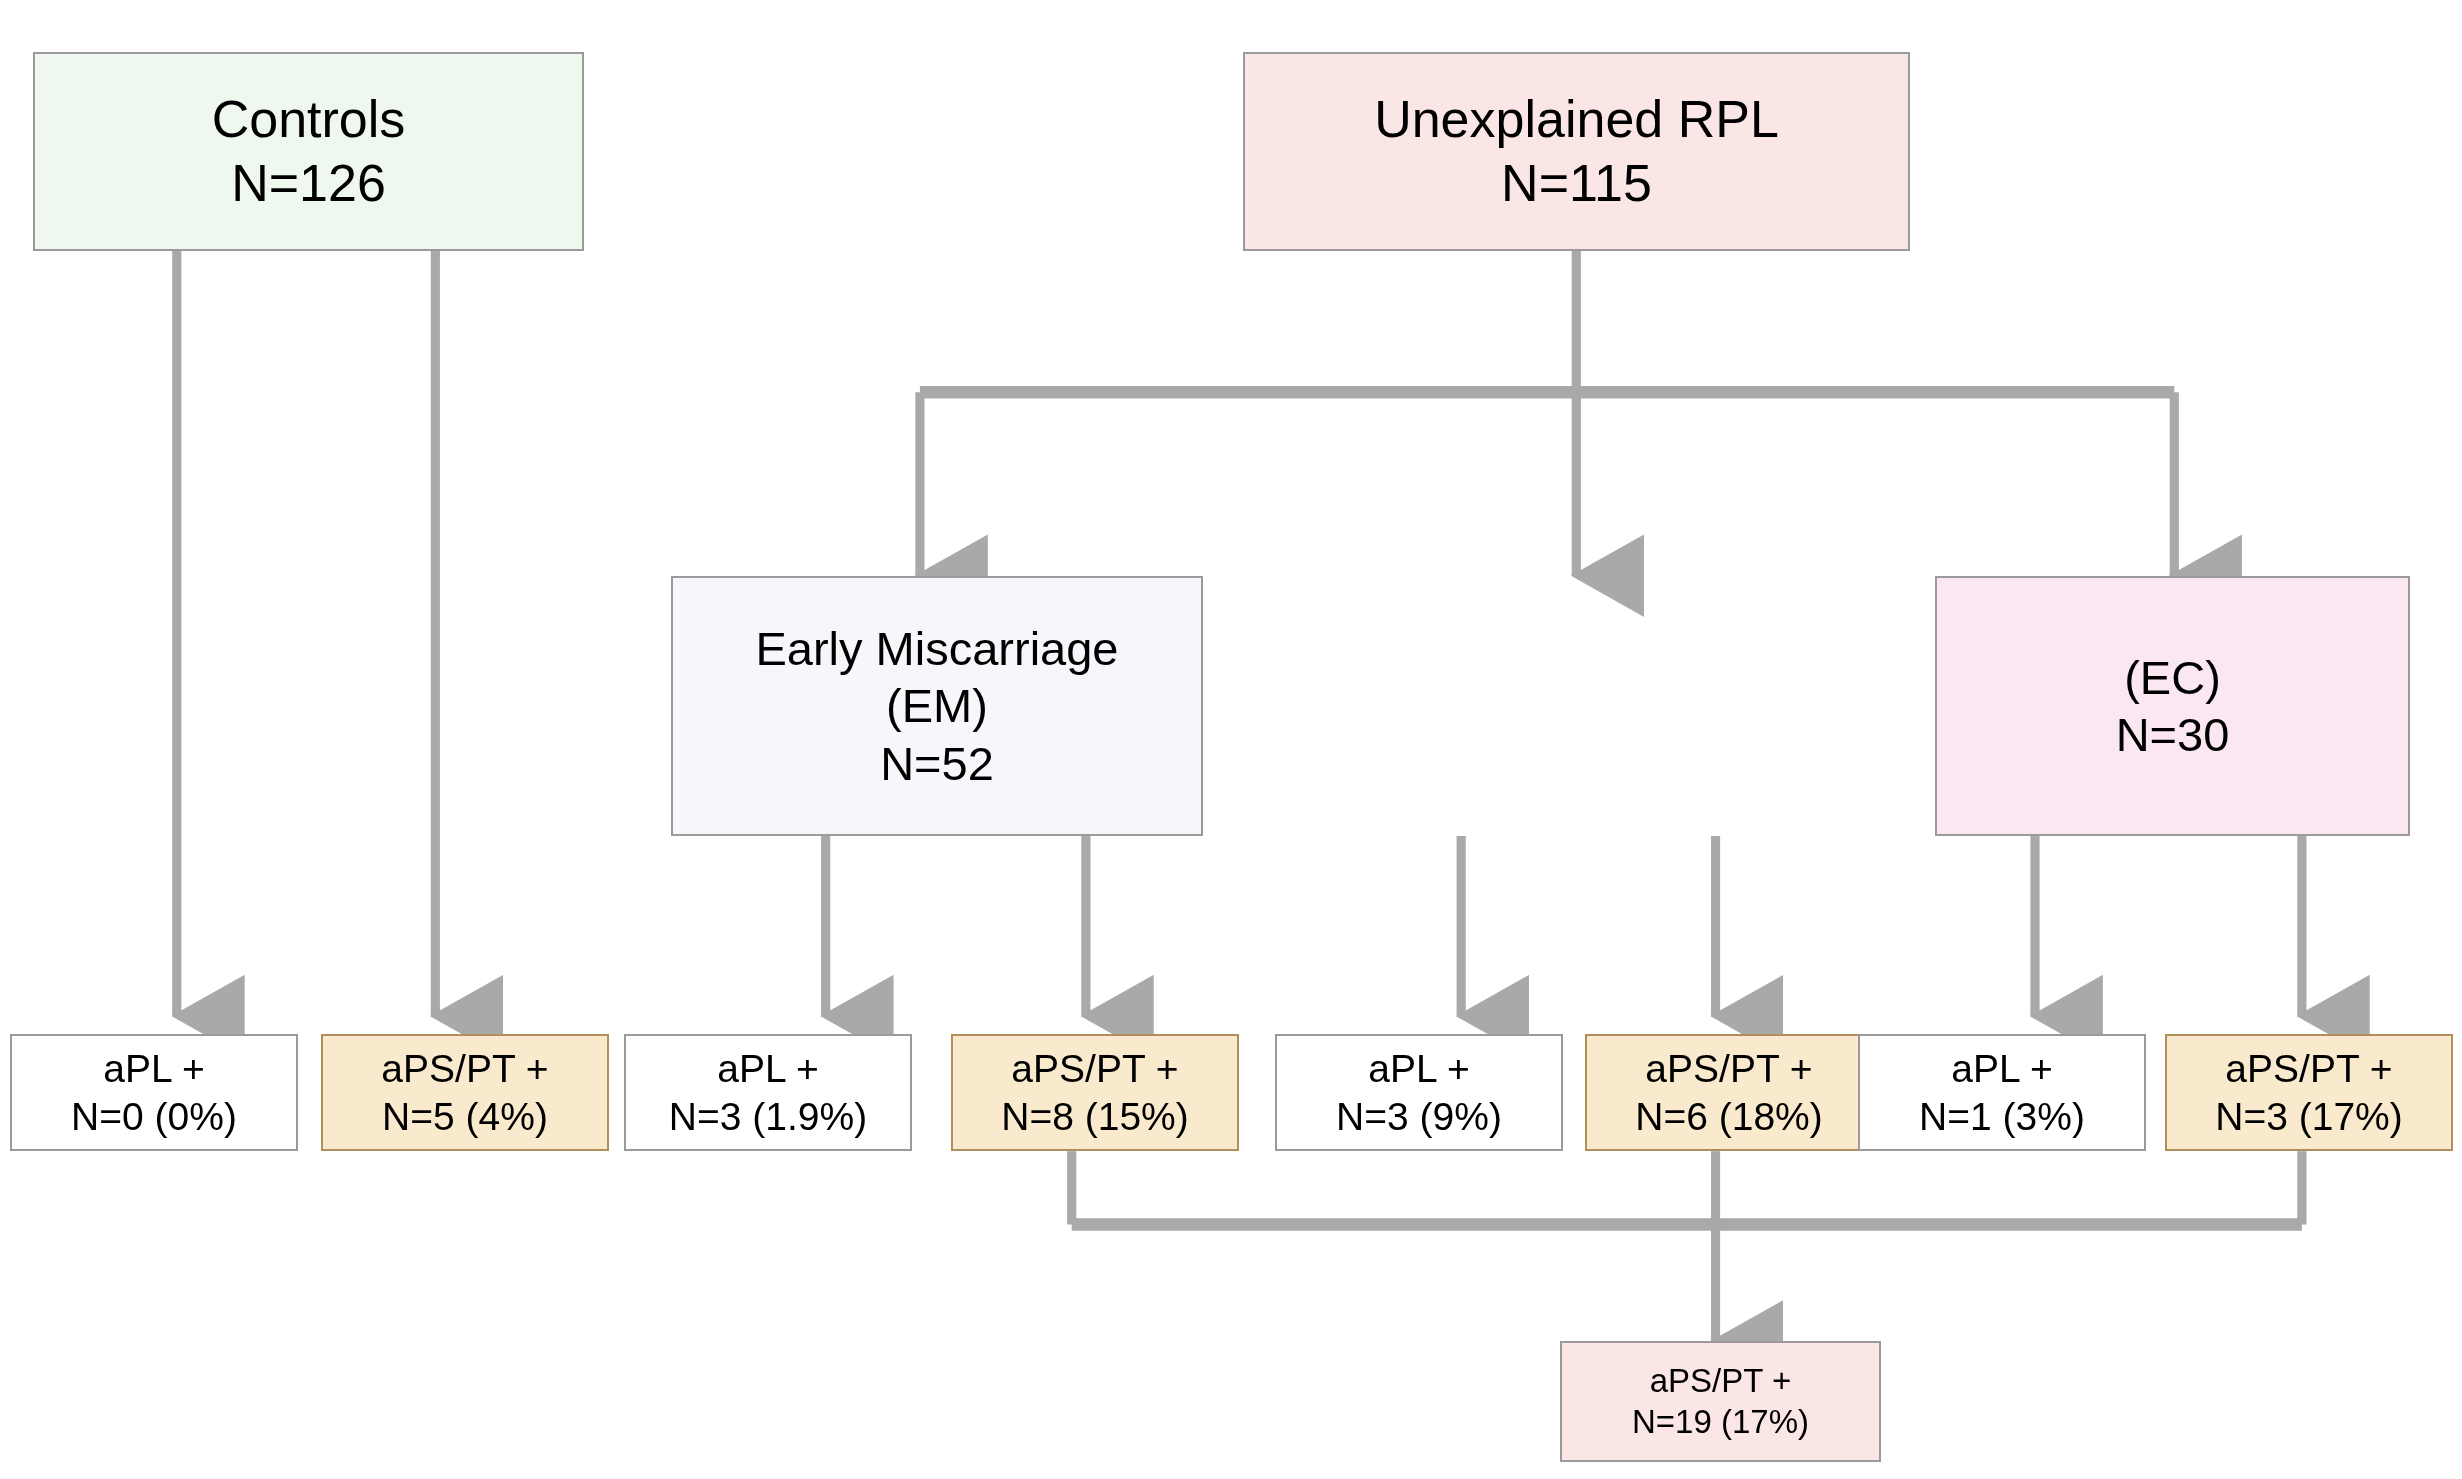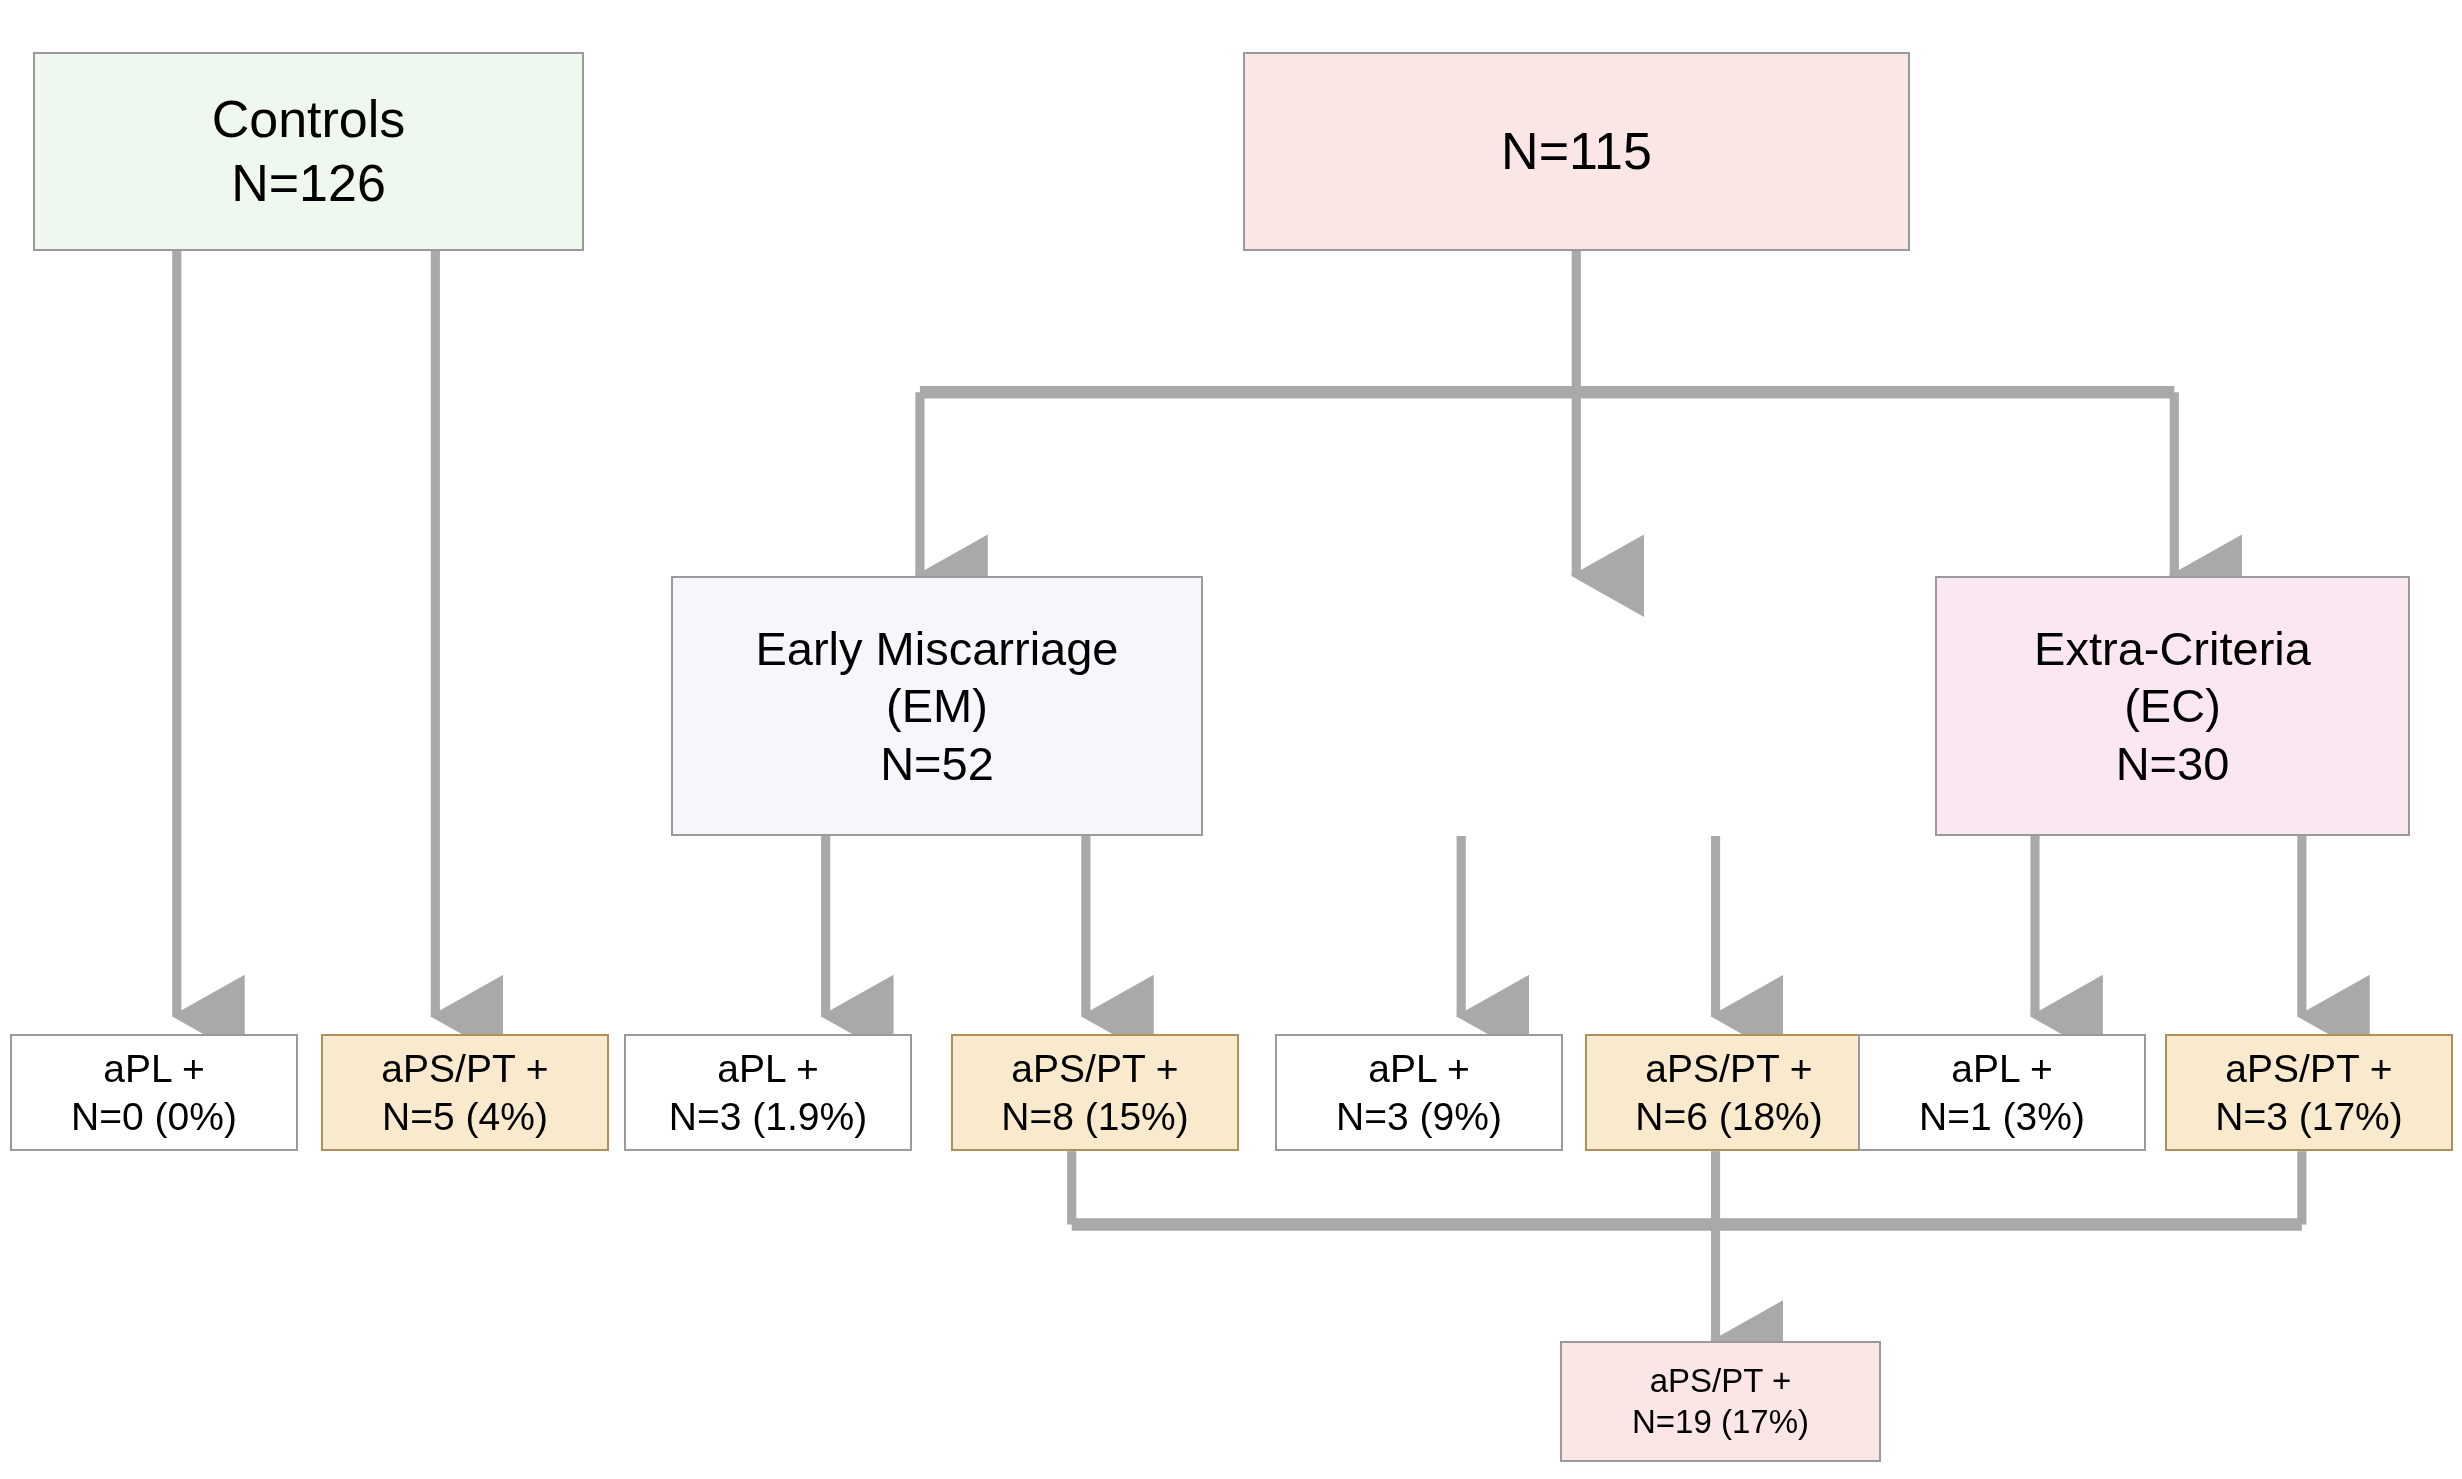--- a/index.html
+++ b/index.html
@@ -99,32 +99,32 @@
     <line x1="1285" y1="1468" x2="2760" y2="1468" stroke="#a9a9a9" stroke-width="15"></line>
     <line x1="2057" y1="1468" x2="2057" y2="1608" stroke="#a9a9a9" stroke-width="11" marker-end="url(#arrowhead)"></line>
   </svg>
 
   <div class="node node-top" style="left:33px; top:52px; width:551px; height:199px; background:#eef8ee;">
     <span class="line">Controls</span>
     <span class="line">N=126</span>
   </div>
 
   <div class="node node-top" style="left:1243px; top:52px; width:667px; height:199px; background:#fae6e4;">
+    <span class="line">Unexplained RPL</span>
     <span class="line">N=115</span>
   </div>
 
   <div class="node node-mid" style="left:671px; top:576px; width:532px; height:260px; background:#f9f6fb;">
     <span class="line">Early Miscarriage</span>
     <span class="line">(EM)</span>
     <span class="line">N=52</span>
   </div>
 
 
   <div class="node node-mid" style="left:1935px; top:576px; width:475px; height:260px; background:#fbe7f1;">
-    <span class="line">Extra-Criteria</span>
     <span class="line">(EC)</span>
     <span class="line">N=30</span>
   </div>
 
   <div class="node node-leaf" style="left:10px; top:1034px; width:288px; height:117px; background:#ffffff;">
     <span class="line">aPL +</span>
     <span class="line">N=0 (0%)</span>
   </div>
 
   <div class="node node-leaf" style="left:321px; top:1034px; width:288px; height:117px; background:#faeacd; border-color:#b09058;">

